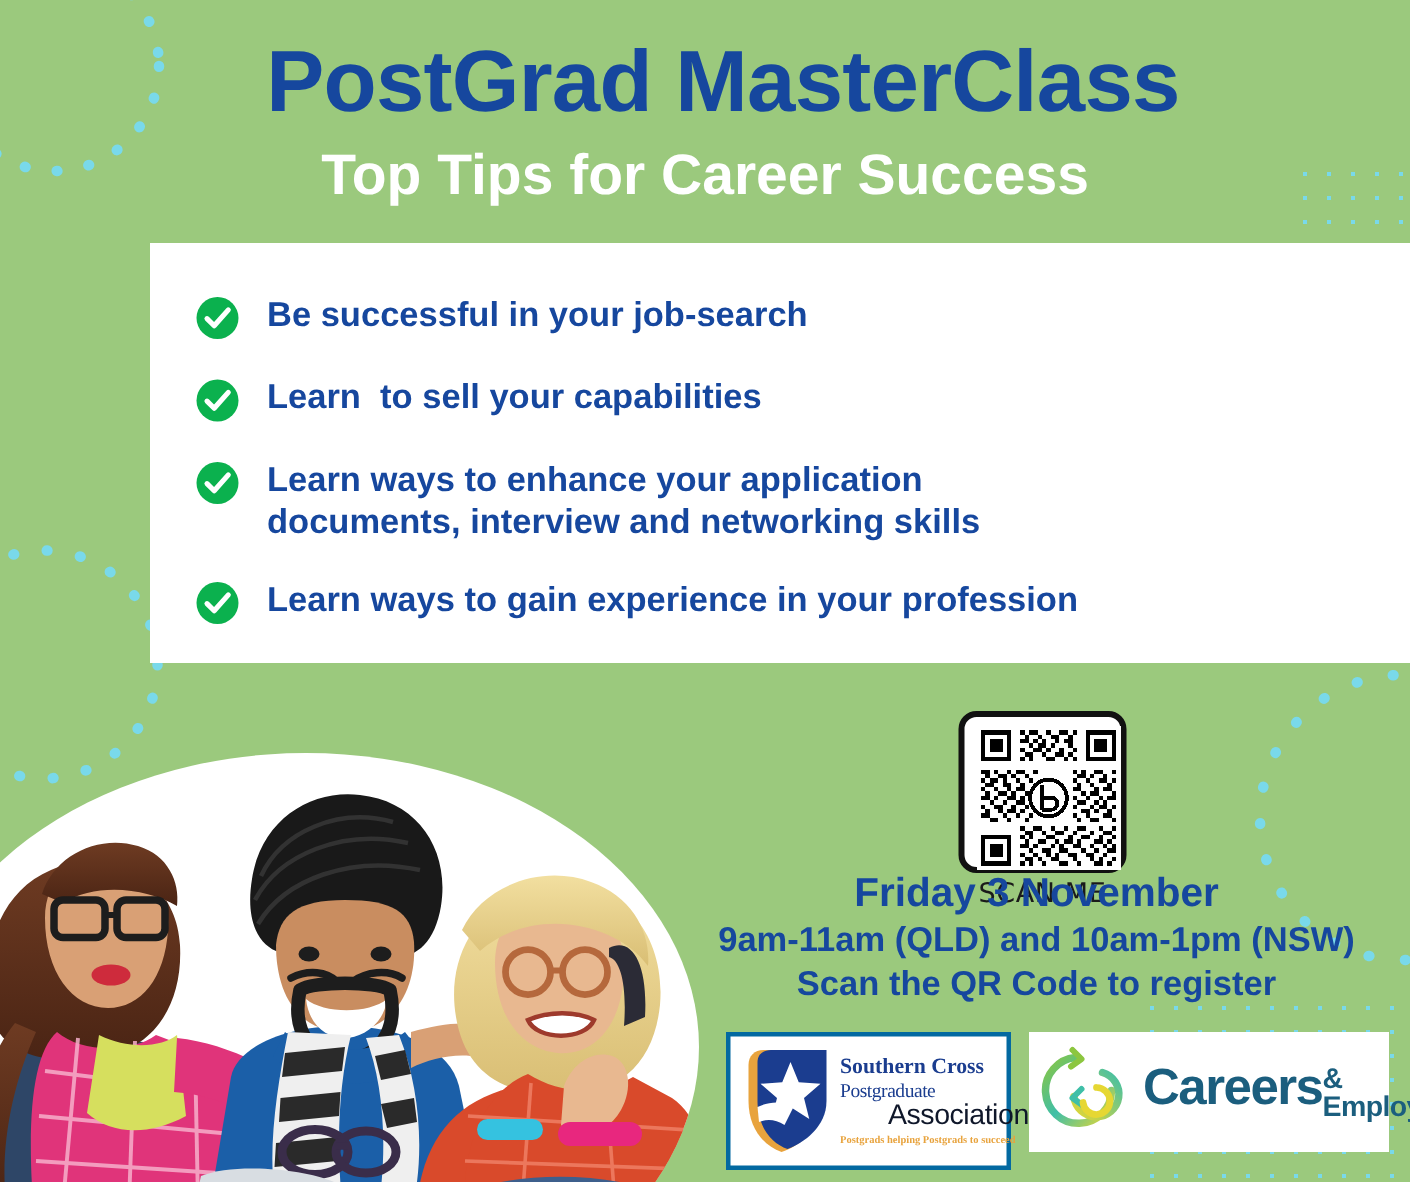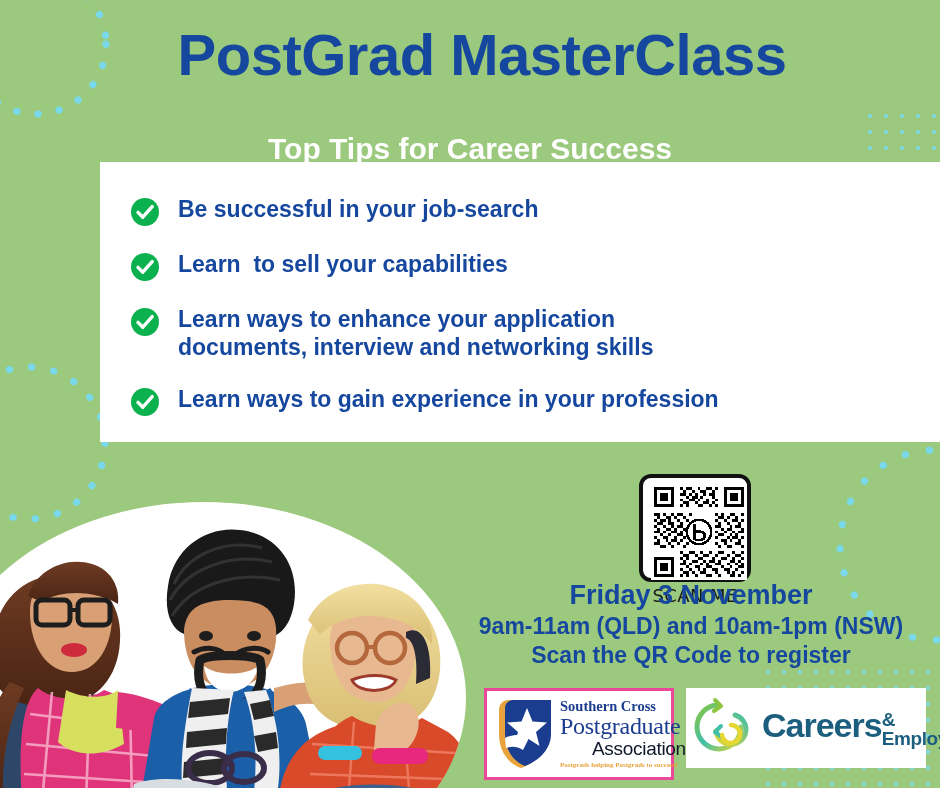--- a/index.html
+++ b/index.html
@@ -28,25 +28,24 @@
     font-size:58px;line-height:1.0;
     font-weight:bold;
     color:#16479E;
     letter-spacing:-0.5px;
     z-index:6;
     padding-left:24px;
   }
   .subtitle{
     position:absolute;left:0;right:0;top:98px;
     text-align:center;
-    font-size:30px;line-height:1.0;
+    font-size:38px;line-height:1.0;
     font-weight:bold;
     color:#FFFFFF;
     z-index:6;
-    margin-top:36px;
   }
 
   
   .card{
     position:absolute;
     left:100px;top:162px;
     width:920px;height:280px;
     background:#FFFFFF;
     z-index:5;
     box-sizing:border-box;
@@ -96,26 +95,26 @@
   }
   .dt-line1{font-size:27px;line-height:1.18;}
   .dt-line2{font-size:23px;line-height:1.25;}
   .dt-line3{font-size:23px;line-height:1.25;}
 
   
   .logos{position:absolute;left:484px;top:688px;z-index:7;display:flex;gap:12px;align-items:flex-start;}
 
   .logo-scpa{
     width:190px;height:92px;background:#fff;
-    border:3px solid #ec4899;box-sizing:border-box;
+    border:3px solid #0369a1;box-sizing:border-box;
     display:flex;align-items:center;padding:5px 6px;gap:5px;
   }
   .scpa-text{display:flex;flex-direction:column;line-height:1;}
   .scpa-l1{font-size:14.5px;font-weight:bold;color:#1B3D8F;font-family:"Liberation Serif",serif;}
-  .scpa-l2{font-size:24px;color:#1B3D8F;font-family:"Liberation Serif",serif;letter-spacing:-0.3px;margin-top:1px;}
+  .scpa-l2{font-size:13px;color:#1B3D8F;font-family:"Liberation Serif",serif;letter-spacing:-0.3px;margin-top:1px;}
   .scpa-l3{font-size:19px;color:#0f172a;font-family:Liberation Sans, sans-serif;letter-spacing:-0.3px;margin-top:1px;margin-left:32px;}
   .scpa-tag{font-size:7px;color:#E8A33D;font-family:"Liberation Serif",serif;margin-top:4px;font-weight:bold;}
 
   .logo-careers{
     width:240px;height:80px;background:#fff;
     box-sizing:border-box;display:flex;align-items:center;padding:4px 8px;gap:6px;
   }
   .careers-text{display:flex;flex-direction:row;line-height:1;}
   .careers-l1{font-size:34px;font-weight:bold;color:#1B5E7E;letter-spacing:-1px;}
   .careers-l2{font-size:19px;font-weight:bold;color:#1B5E7E;letter-spacing:-0.4px;margin-top:2px;}

